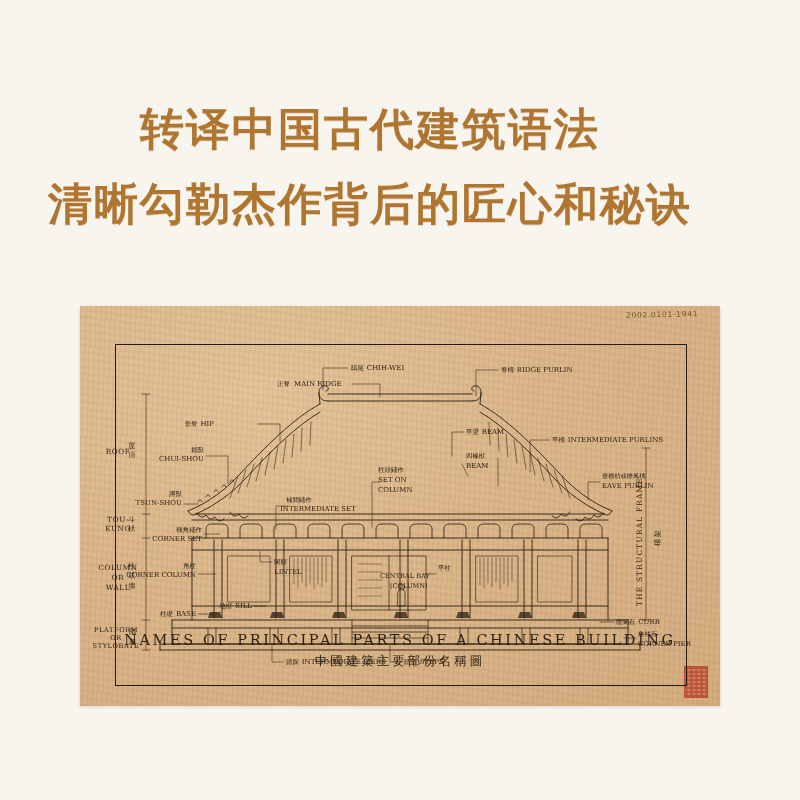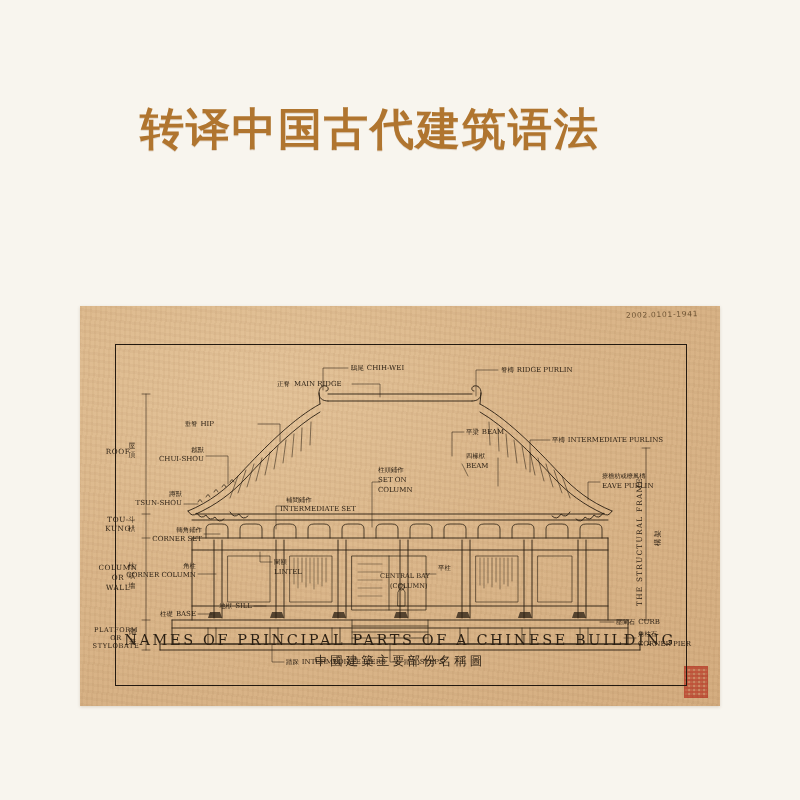--- a/index.html
+++ b/index.html
@@ -67,20 +67,21 @@
     display:block;font-family:"DejaVu Serif",serif;font-size:14.5px;
     letter-spacing:2.6px;font-variant:small-caps;font-weight:500;
   }
   .ttl .cn{display:block;font-size:12.5px;letter-spacing:3px;margin-top:5px;font-family:"DejaVu Serif",serif;}
 </style>
 </head>
 <body>
 
 <div class="headline">
   <span class="l1">转译中国古代建筑语法</span>
+  <span class="l2">清晰勾勒杰作背后的匠心和秘诀</span>
 </div>
 
 <div class="paper">
 
   <div class="archive-code">2002.0101-1941</div>
   <div class="seal"></div>
 
   <div class="frame"></div>
 
   <svg class="draw" viewBox="0 0 640 400" preserveAspectRatio="none">

